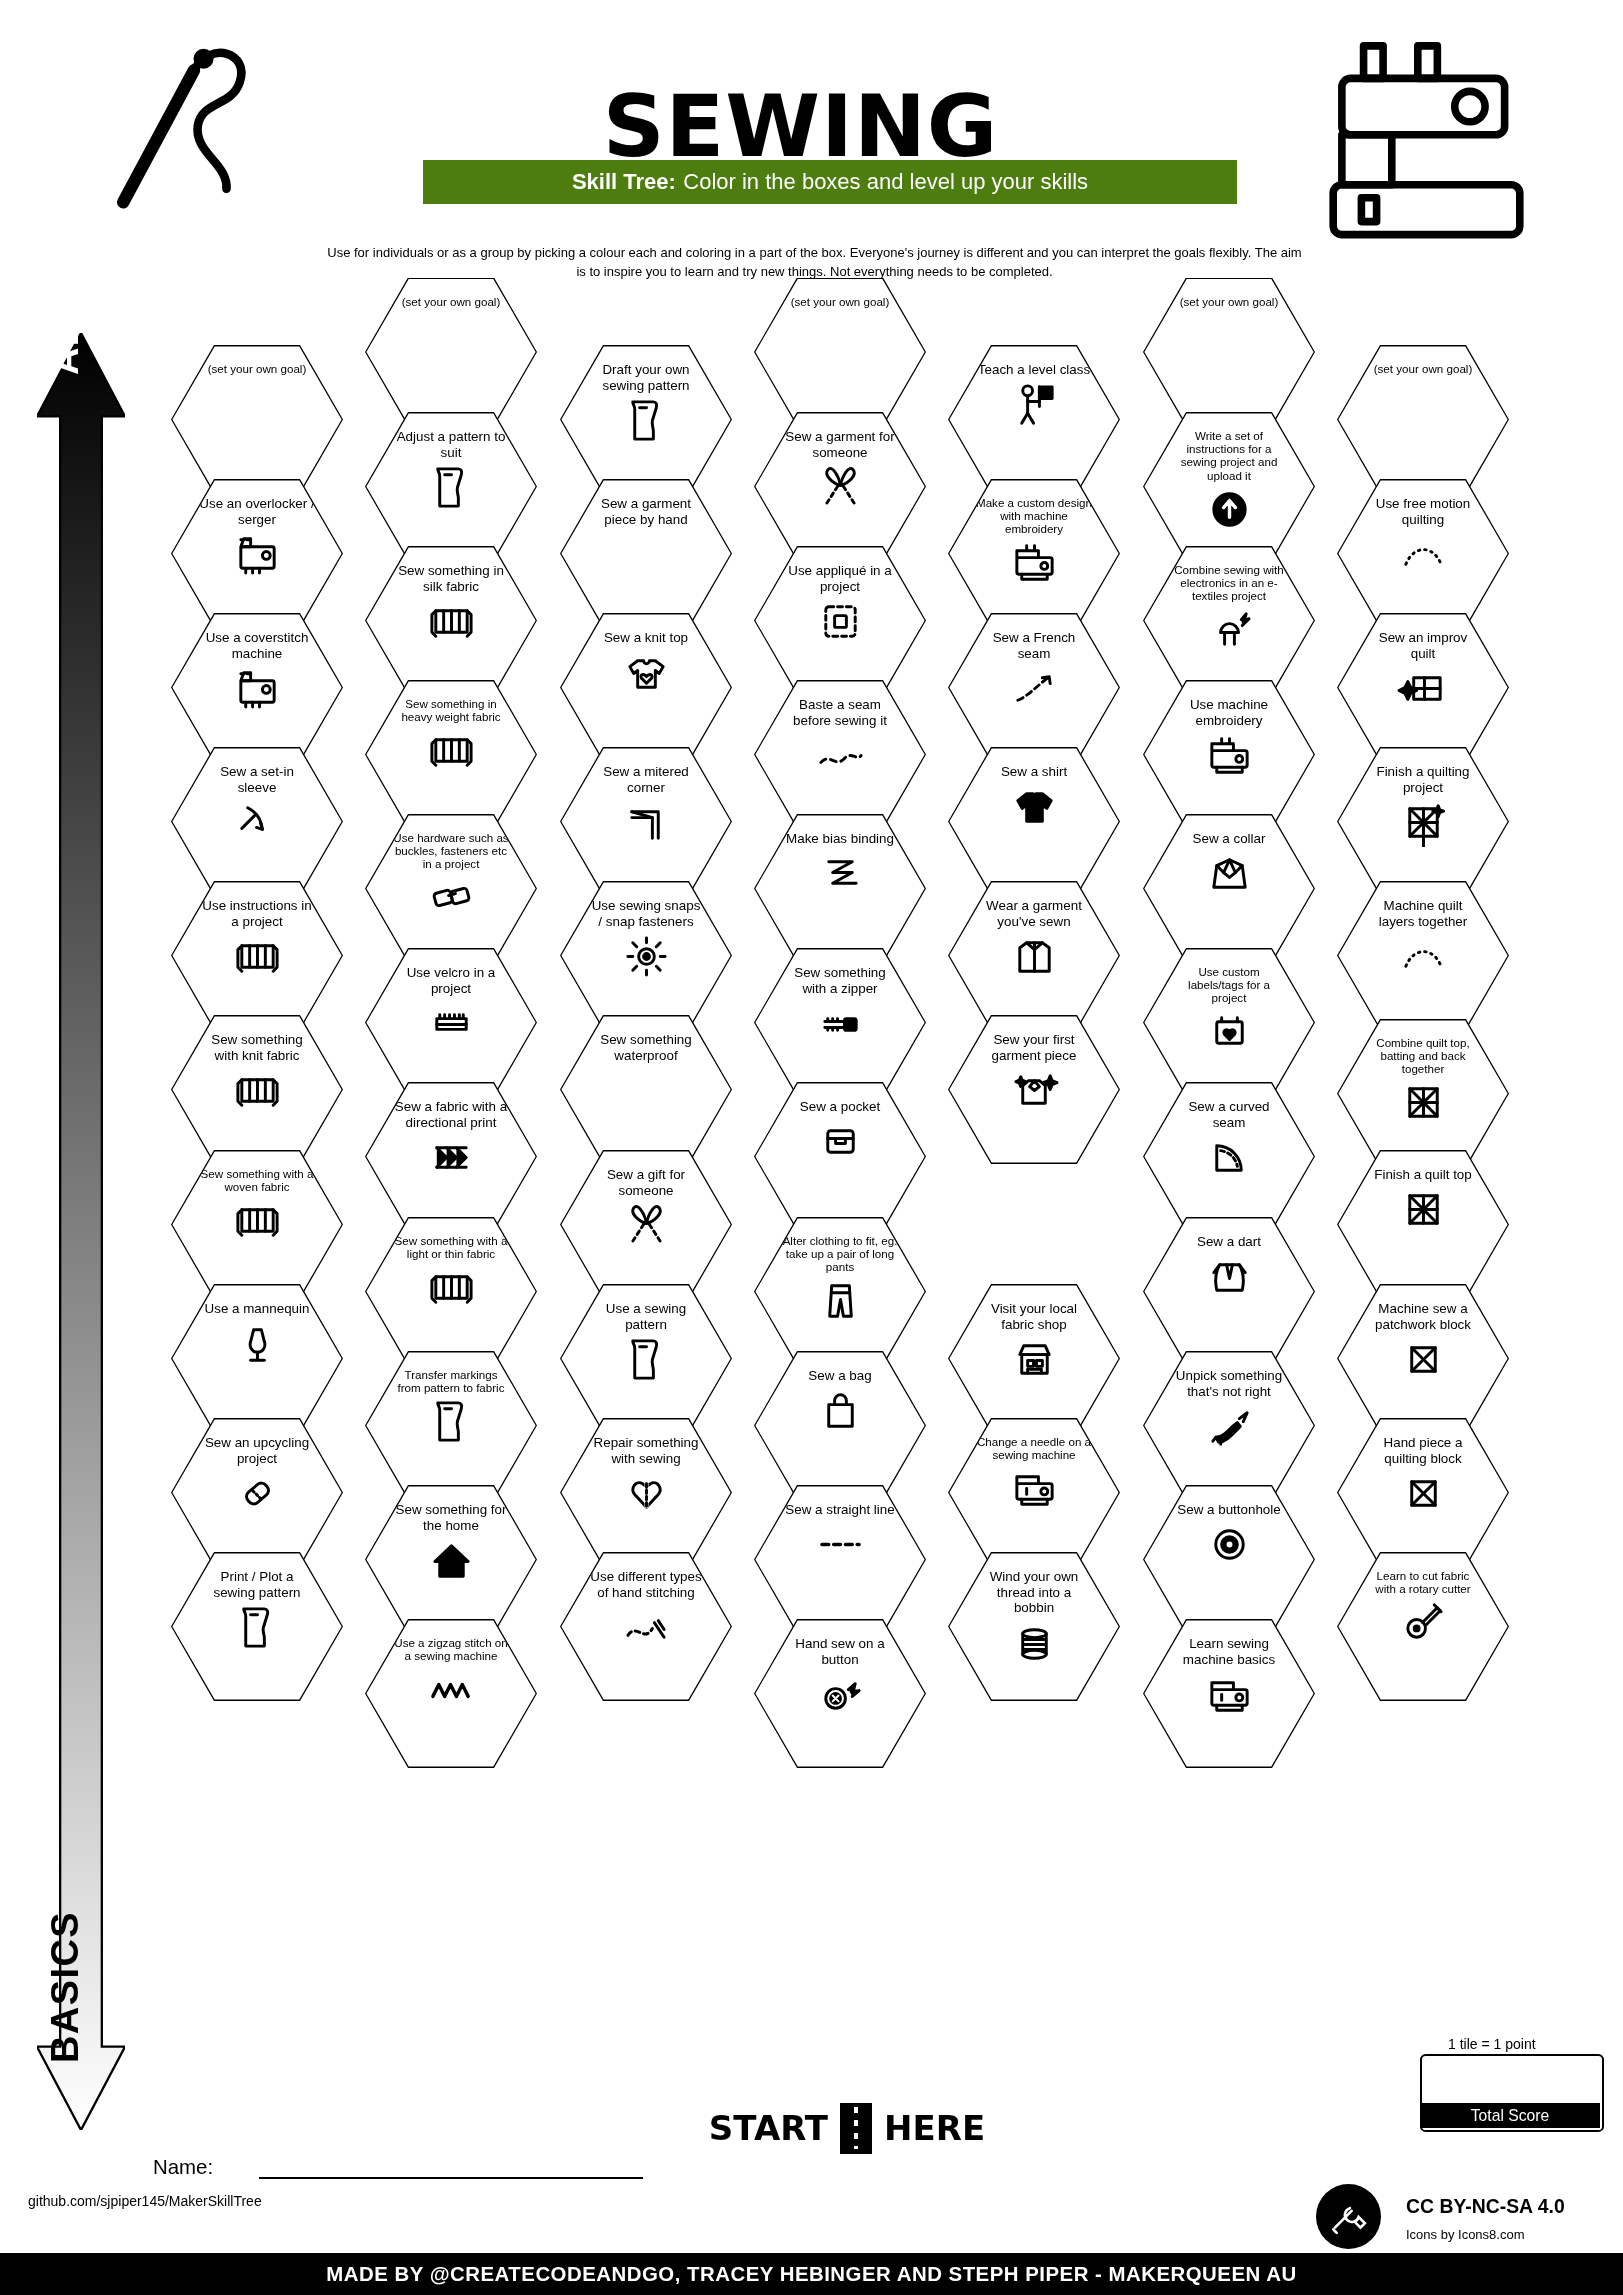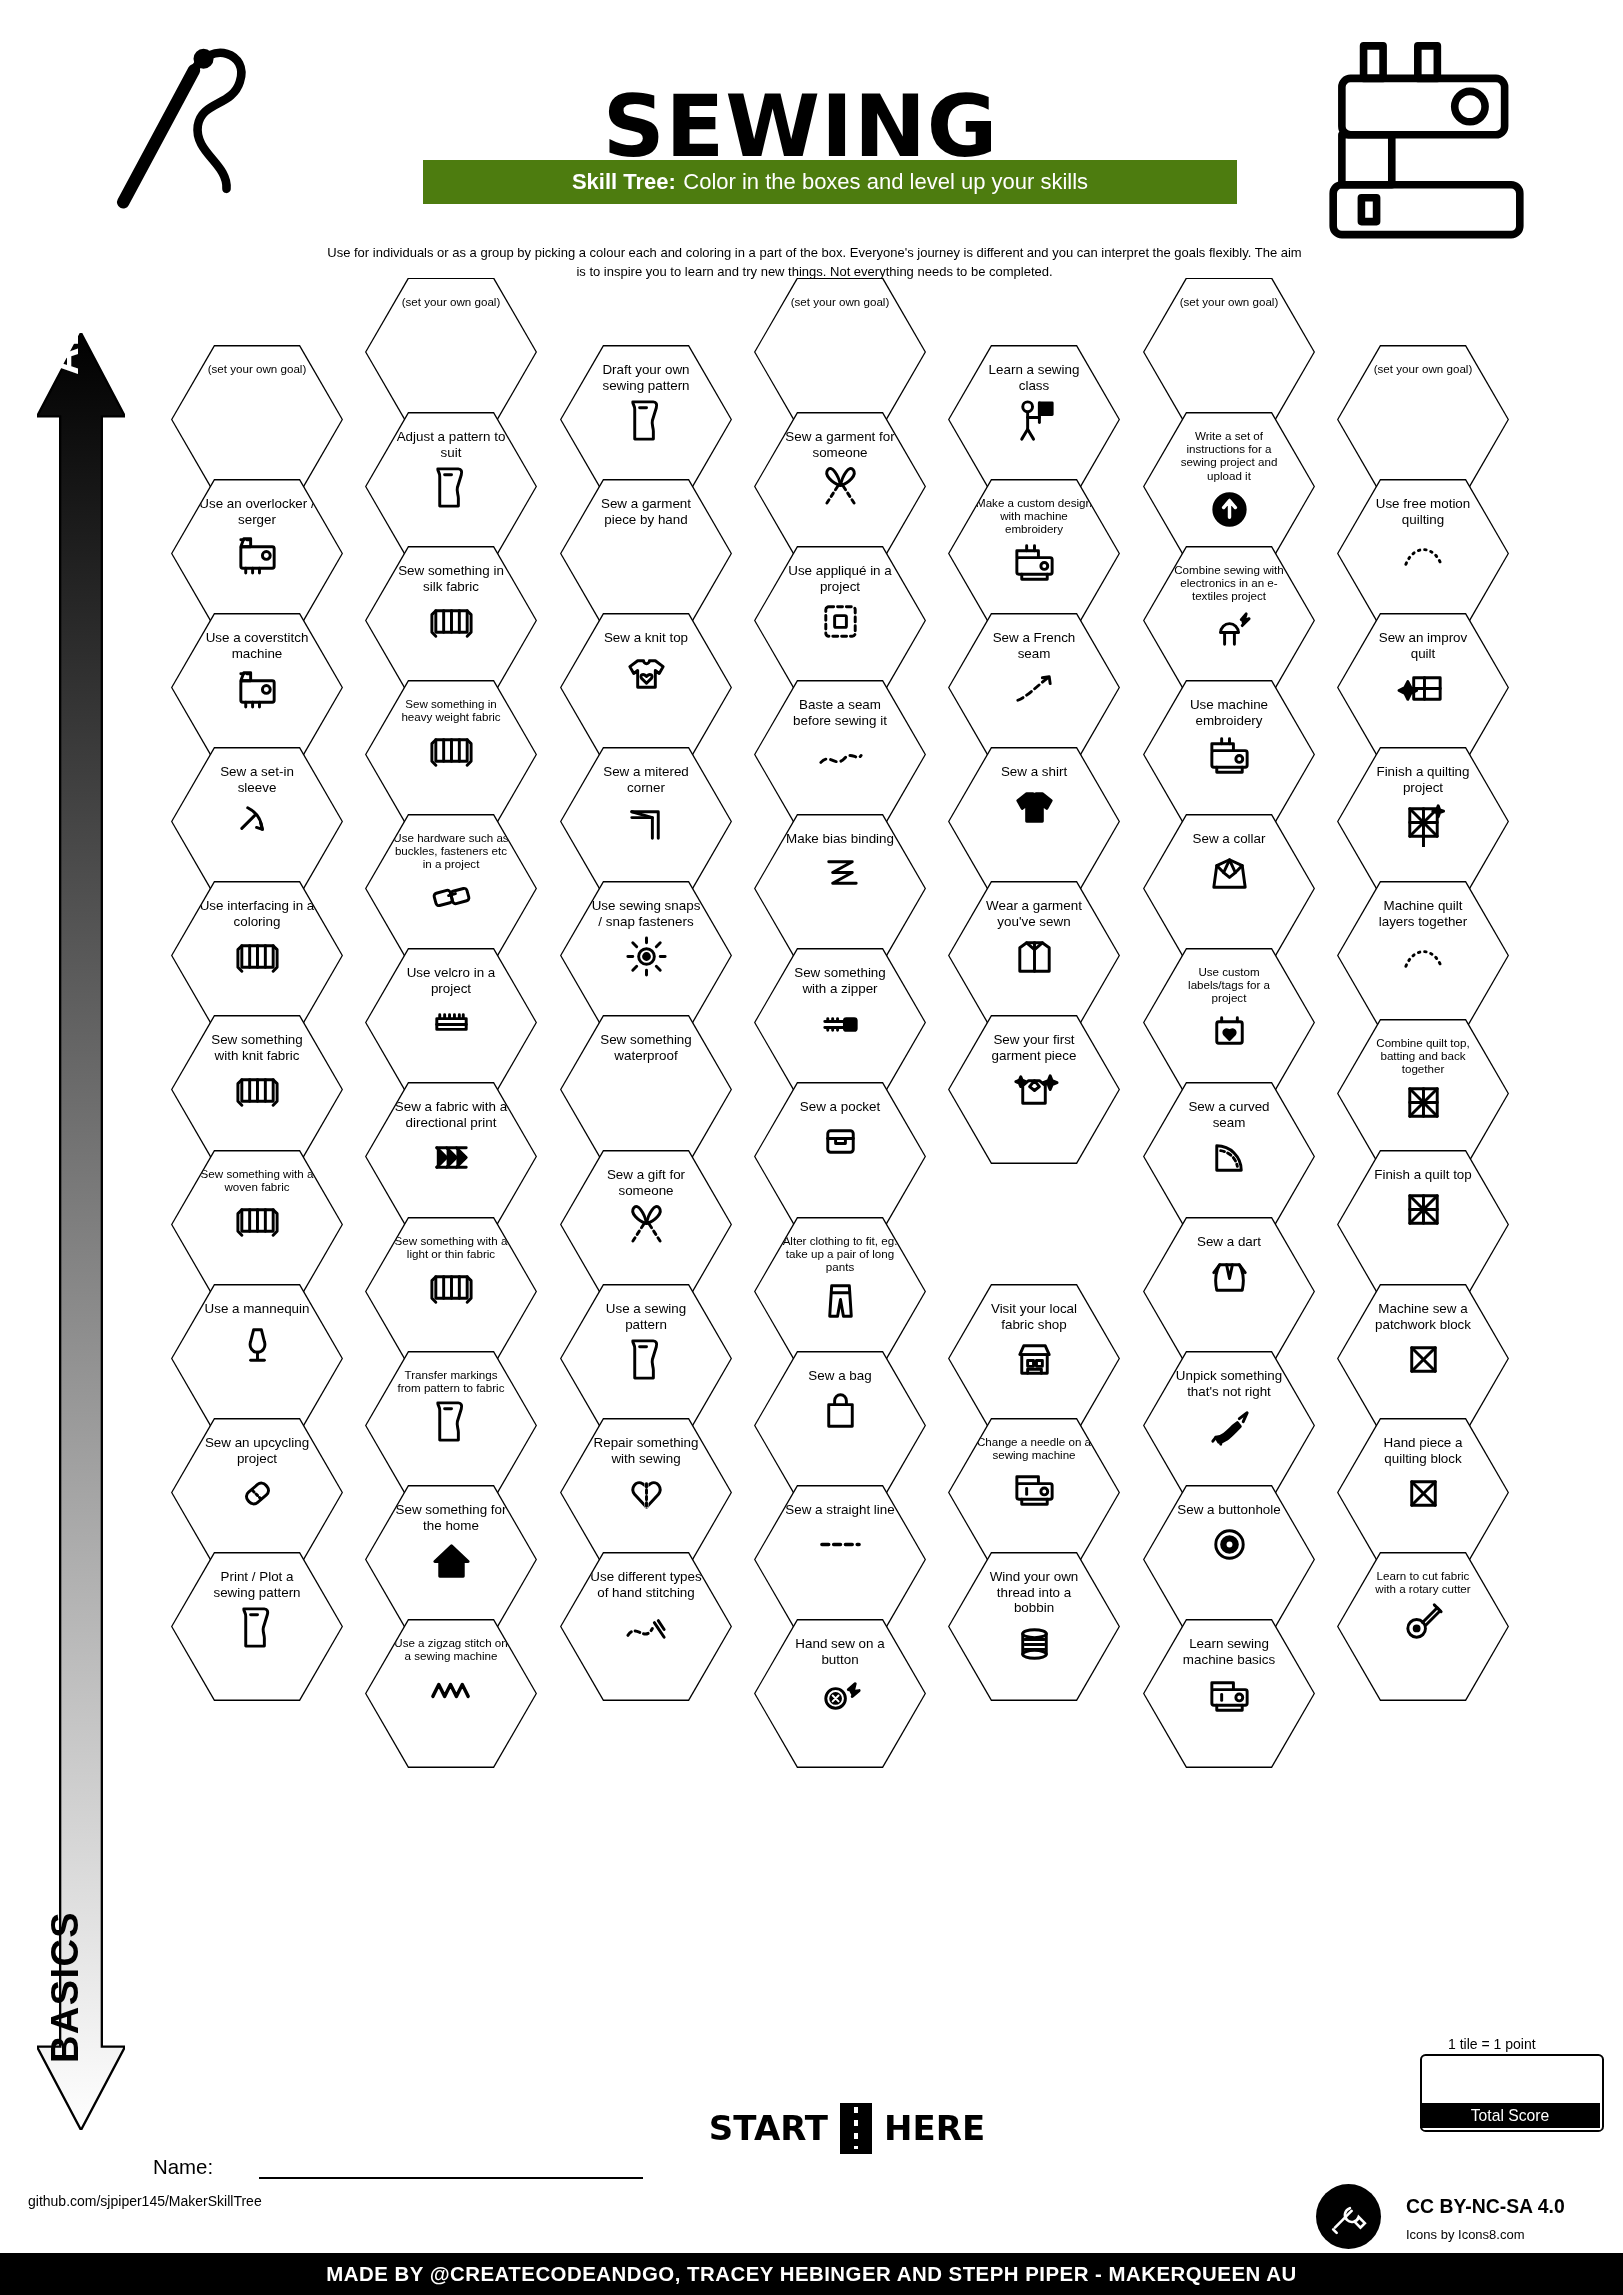--- a/index.html
+++ b/index.html
@@ -140,21 +140,21 @@
           <svg viewBox="0 0 100 100" fill="none" stroke="#000" stroke-width="6" stroke-linecap="round" stroke-linejoin="round">
             <path d="M30 12 h34 c6 0 8 6 6 12 l-8 26 c-2 8 2 14 2 22 v16 h-38 v-60 c0-10 -4-10 -4-16 z"></path>
             <path d="M36 24 h14"></path>
           </svg>
         </div>
       </div>
     </div>
     <div class="hex" style="left: 948px; top: 49px;">
       <div class="shape"></div>
       <div class="inner">
-        <div class="lbl">Learn a sewing class</div>
+        <div class="lbl">Teach a level class</div>
         <div class="ico">
           <svg viewBox="0 0 100 100" fill="none" stroke="#000" stroke-width="6" stroke-linecap="round" stroke-linejoin="round">
             <circle cx="36" cy="22" r="10"></circle>
             <path d="M36 34 v34"></path>
             <path d="M36 44 h24"></path>
             <path d="M36 68 l-12 20 M36 68 l12 20"></path>
             <path d="M60 14 h26 v24 h-26 z" fill="#000" stroke="#000"></path>
             <path d="M60 14 v40"></path>
           </svg>
         </div>
@@ -465,21 +465,21 @@
             <path d="M50 22 l-26 12 -6 44 h64 l-6 -44 z"></path>
             <path d="M50 22 l-12 26 12 10 12 -10 z"></path>
             <path d="M24 34 l14 14 M76 34 l-14 14"></path>
           </svg>
         </div>
       </div>
     </div>
     <div class="hex" style="left: 171px; top: 585px;">
       <div class="shape"></div>
       <div class="inner">
-        <div class="lbl">Use interfacing in a coloring</div>
+        <div class="lbl">Use instructions in a project</div>
         <div class="ico">
           <svg viewBox="0 0 100 100" fill="none" stroke="#000" stroke-width="6" stroke-linecap="round" stroke-linejoin="round">
             <rect x="18" y="28" width="64" height="44"></rect>
             <path d="M18 28 l-8 8 v36 l8 8 M82 28 l8 8 v36 l-8 8"></path>
             <path d="M34 28 v44 M50 28 v44 M66 28 v44"></path>
           </svg>
         </div>
       </div>
     </div>
     <div class="hex" style="left: 560px; top: 585px;">

